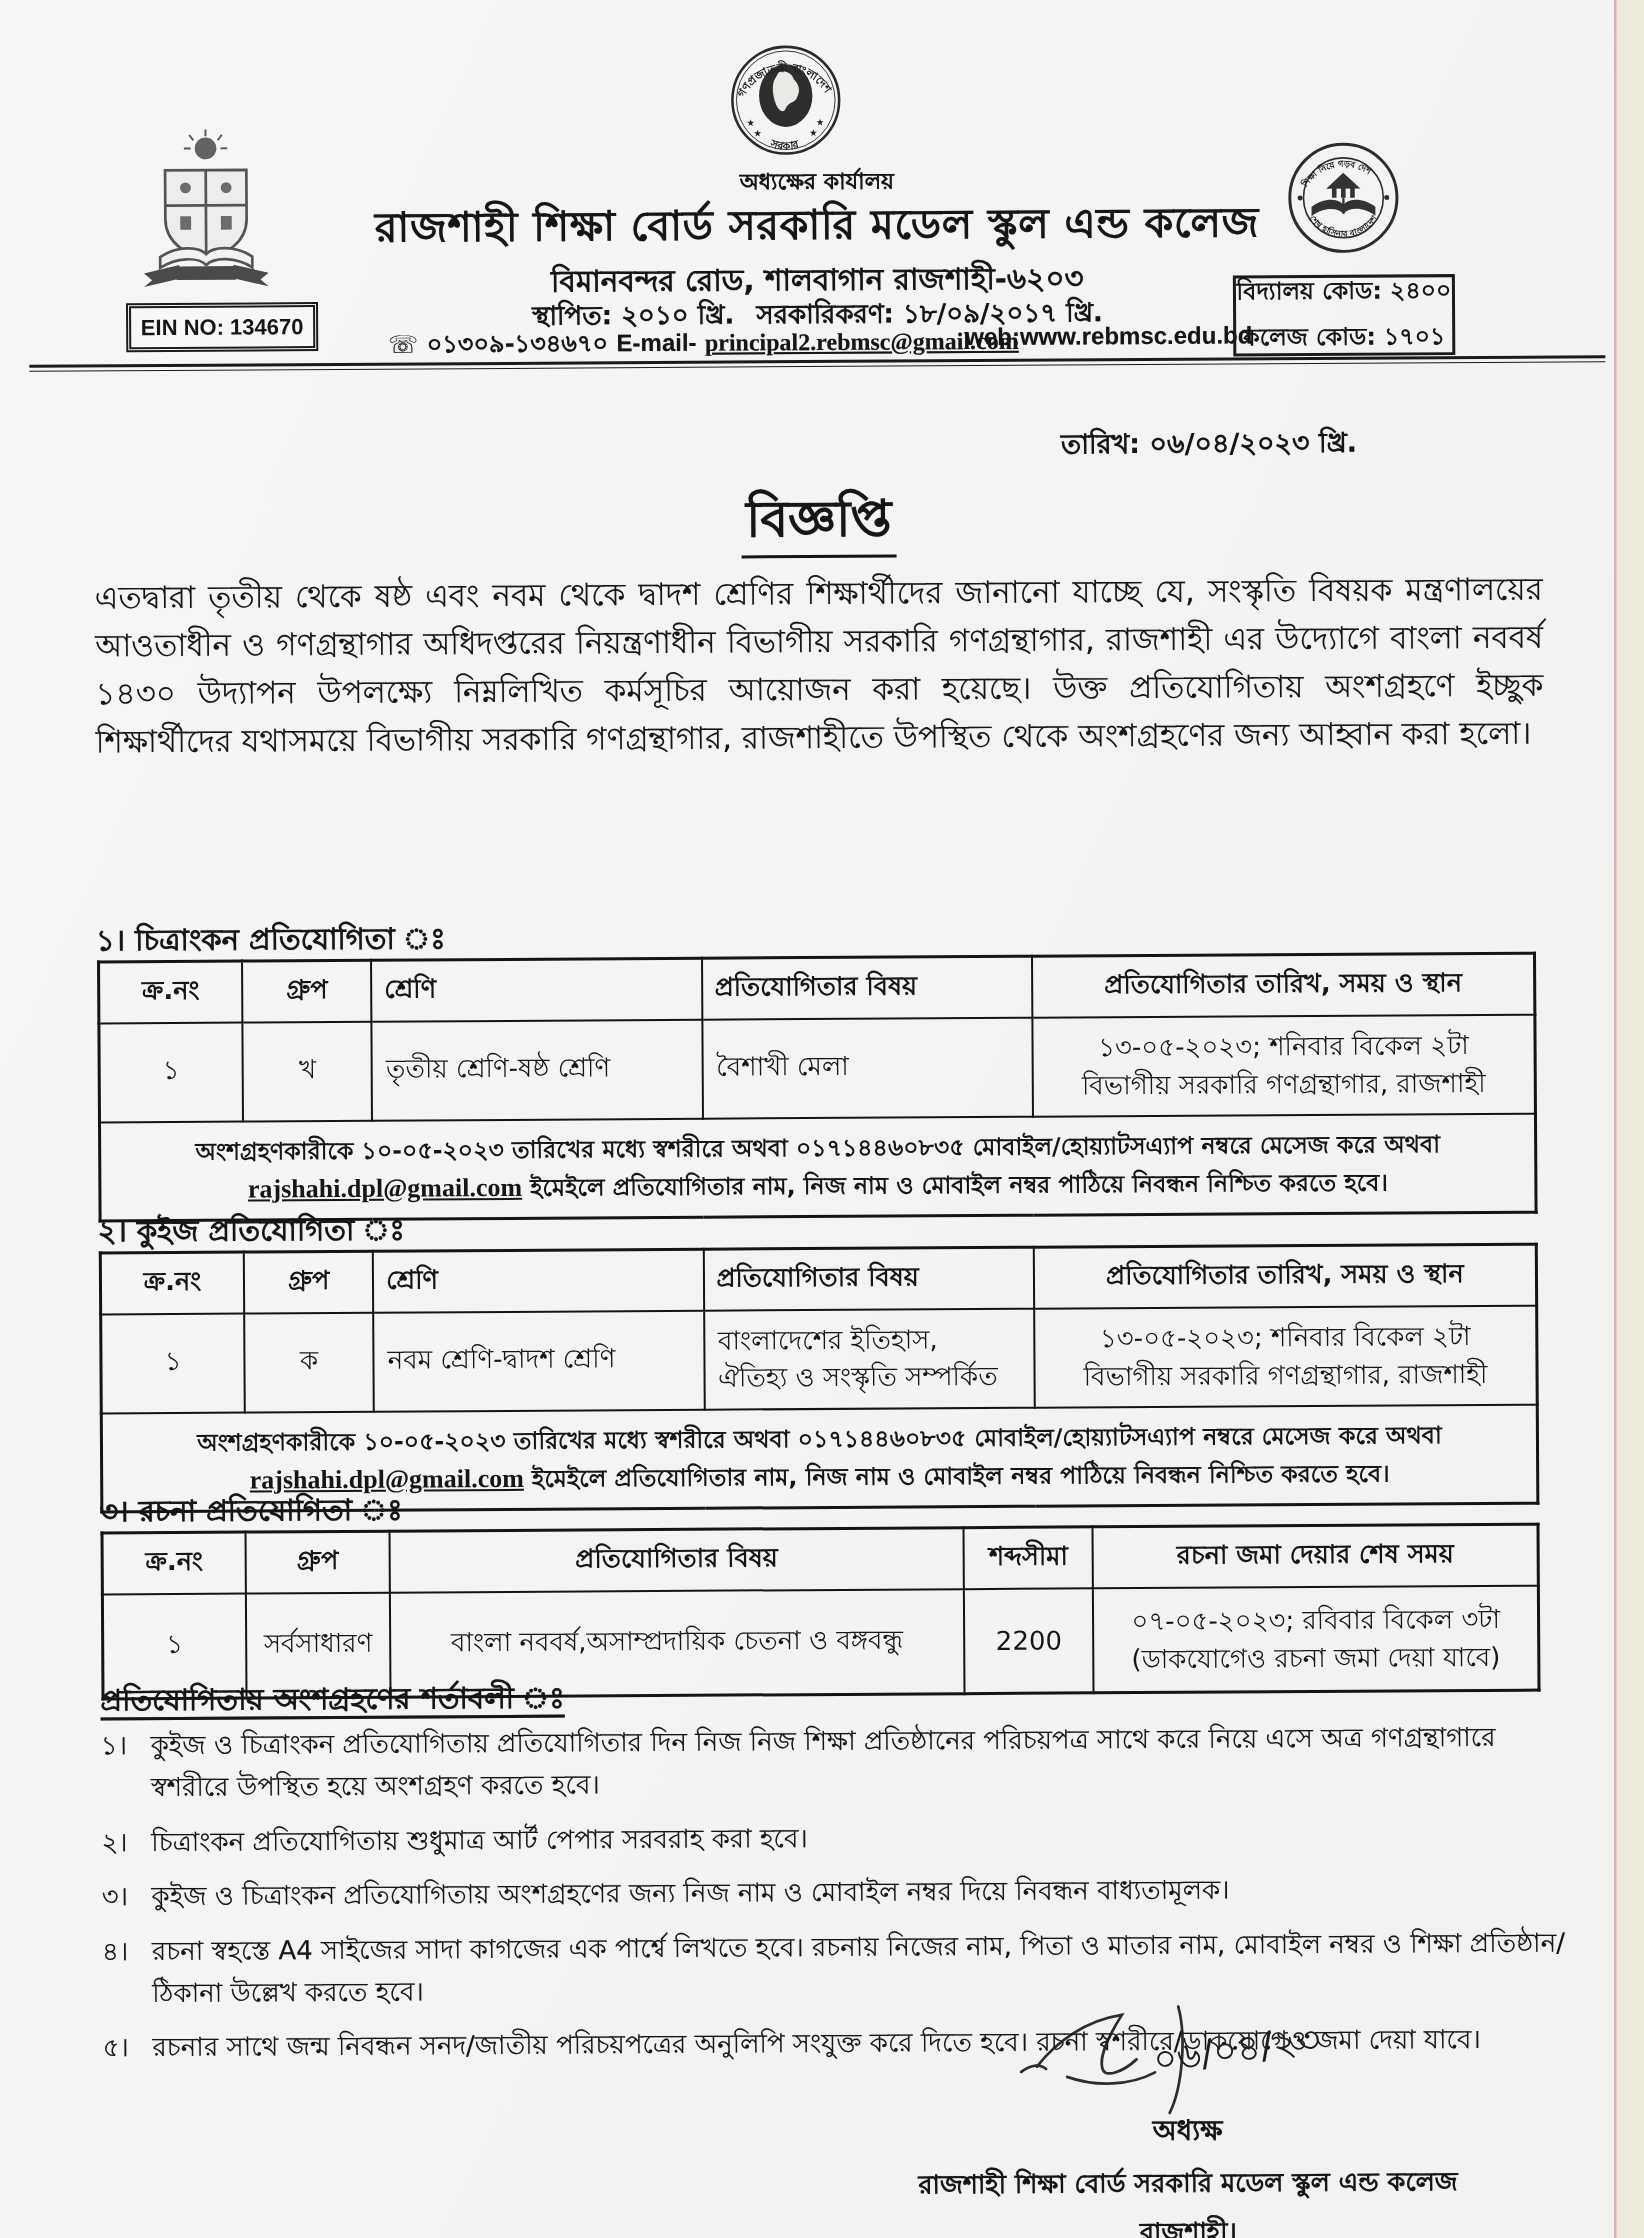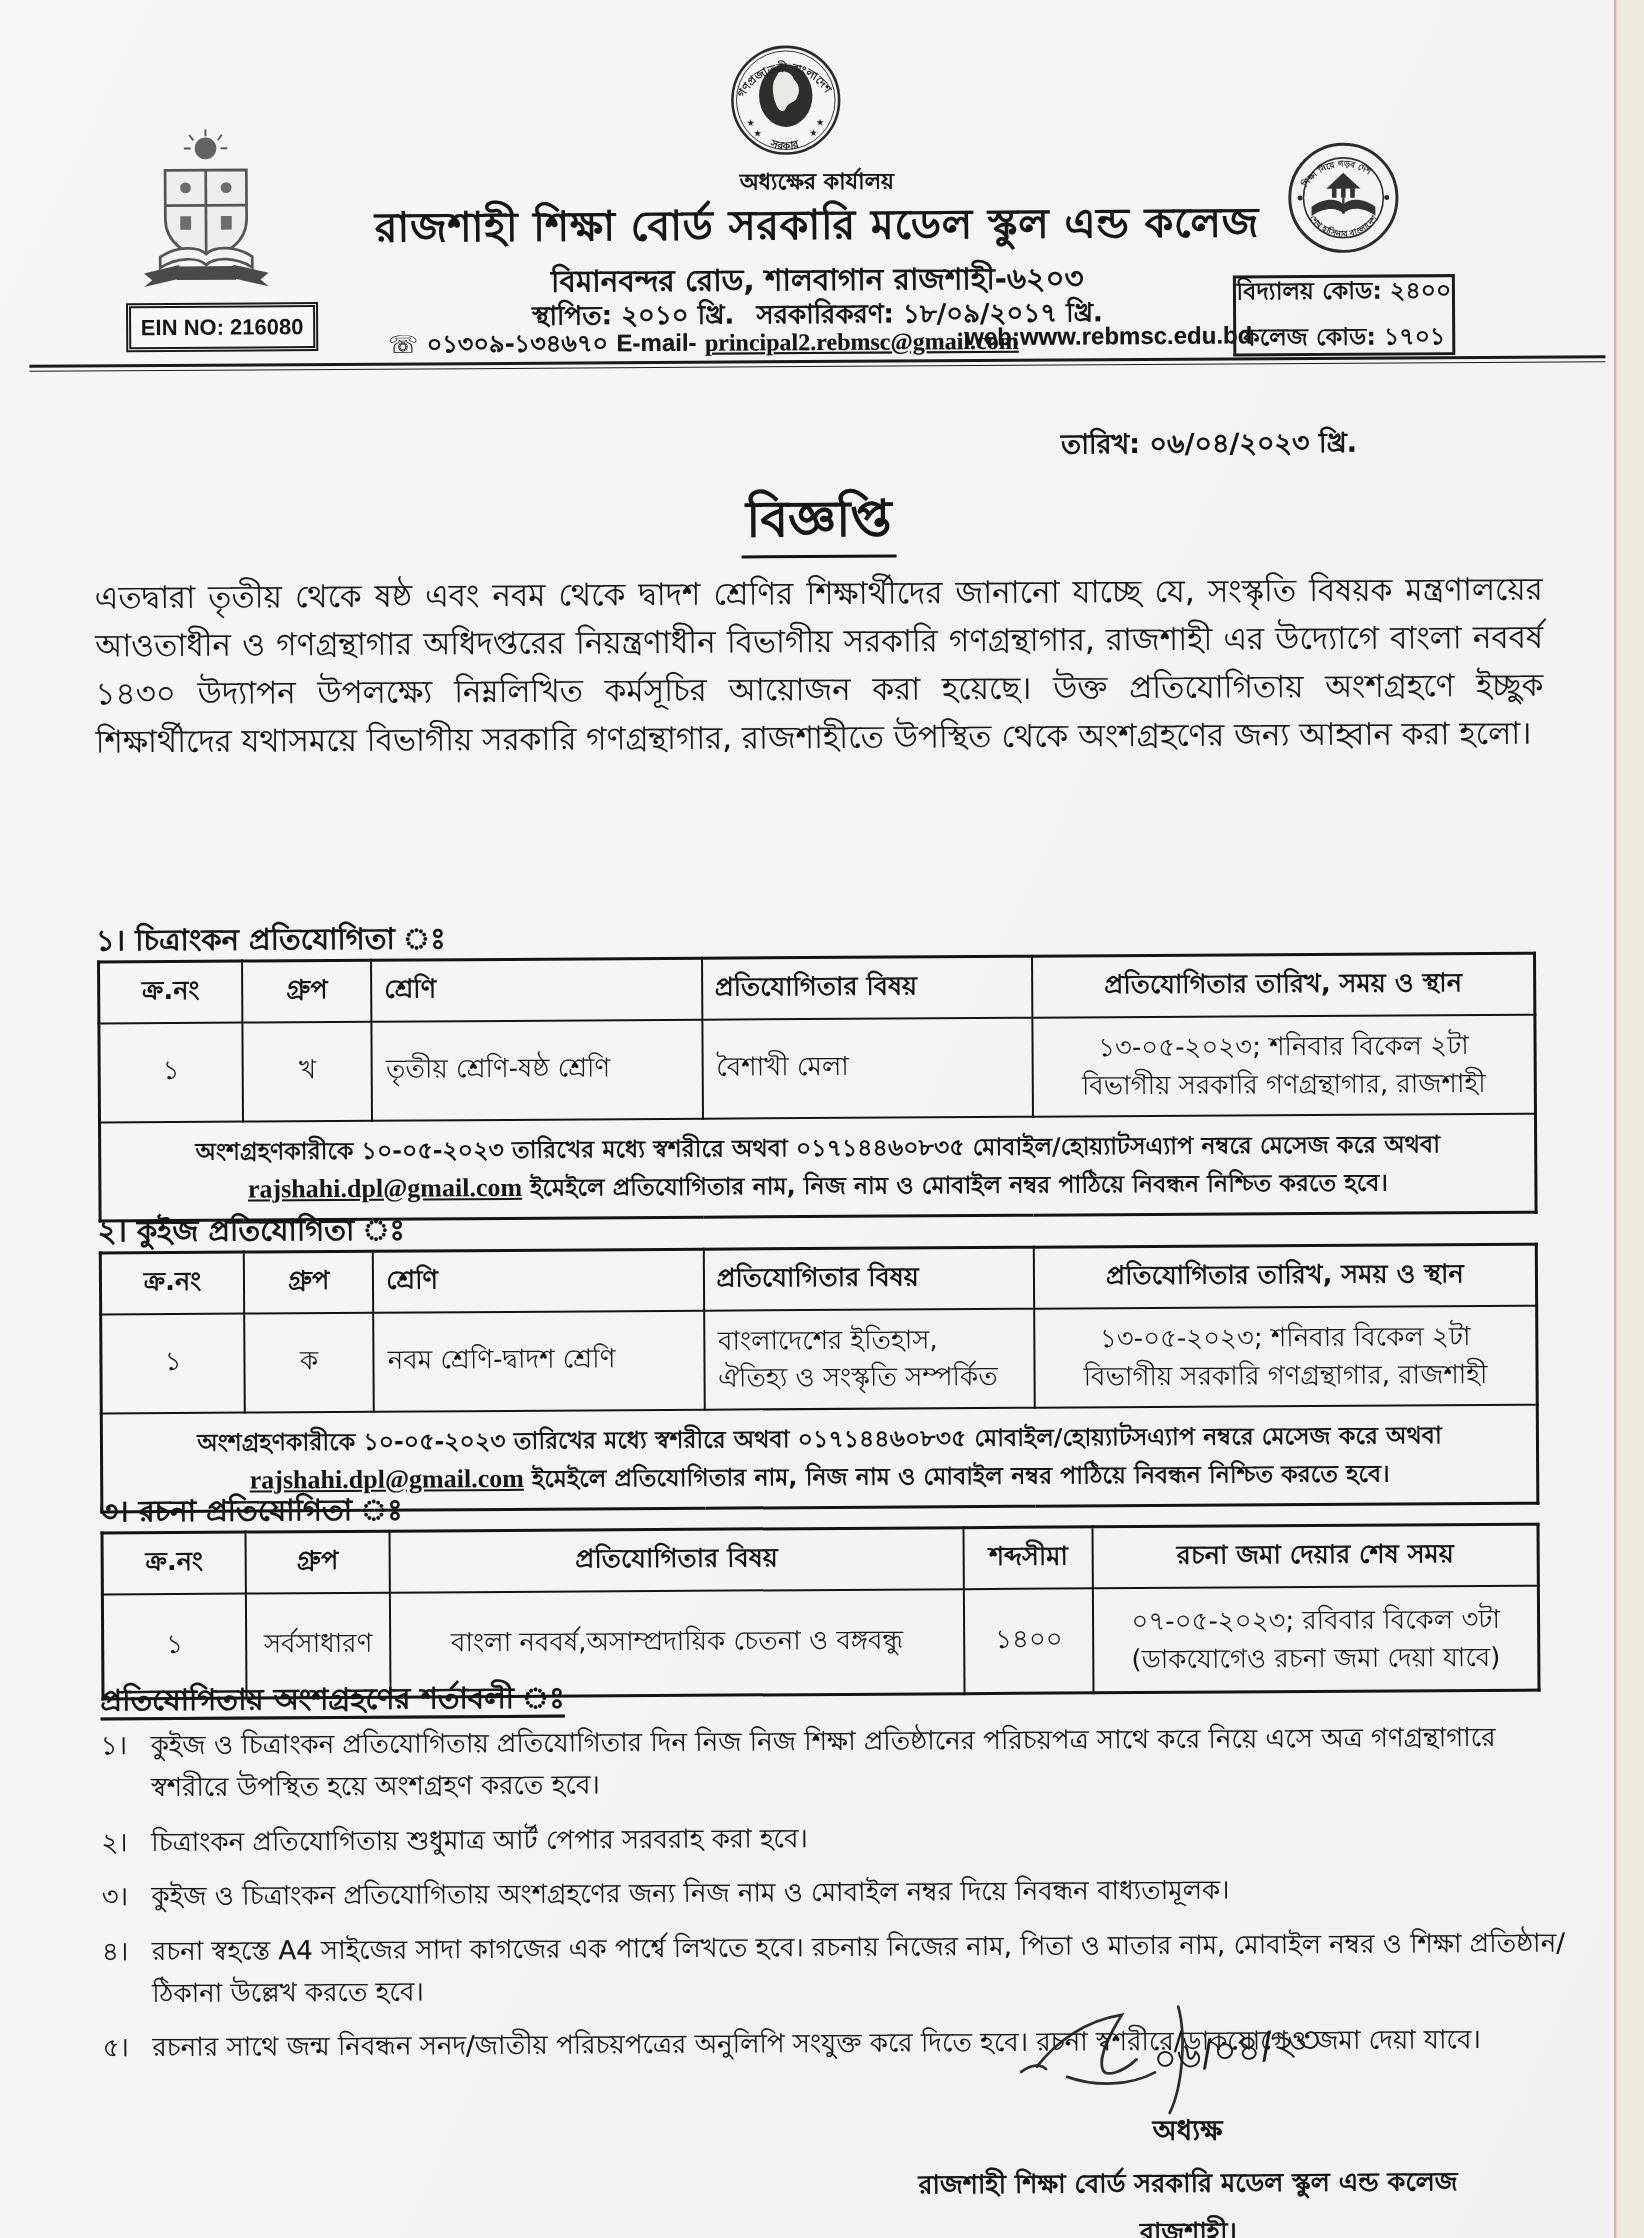--- a/index.html
+++ b/index.html
@@ -159,21 +159,21 @@
     </svg>
 
     <div class="t center hdr-office ink">অধ্যক্ষের কার্যালয়</div>
     <div class="t center hdr-title ink">রাজশাহী শিক্ষা বোর্ড সরকারি মডেল স্কুল এন্ড কলেজ</div>
     <div class="t center hdr-address ink">বিমানবন্দর রোড, শালবাগান রাজশাহী-৬২০৩</div>
     <div class="t center hdr-est ink">
       <span>স্থাপিত: ২০১০ খ্রি.</span><span class="gap">সরকারিকরণ: ১৮/০৯/২০১৭ খ্রি.</span>
     </div>
 
     <div class="t ein-box">
-      <span>EIN NO: 216080</span>
+      <span>EIN NO: 134670</span>
     </div>
 
     <div class="t hdr-phone ink">
       <span>☏</span>
       <span>০১৩০৯-১৩৪৬৭০</span>
       <span class="latin">E-mail-</span>
       <span class="email">principal2.rebmsc@gmail.com</span>
     </div>
 
     <div class="t hdr-web ink">web:www.rebmsc.edu.bd</div>
@@ -284,21 +284,21 @@
         <th class="c">ক্র.নং</th>
         <th class="c">গ্রুপ</th>
         <th class="c">প্রতিযোগিতার বিষয়</th>
         <th class="c">শব্দসীমা</th>
         <th class="c">রচনা জমা দেয়ার শেষ সময়</th>
       </tr>
       <tr>
         <td class="c">১</td>
         <td class="c">সর্বসাধারণ</td>
         <td class="c">বাংলা নববর্ষ,অসাম্প্রদায়িক চেতনা ও বঙ্গবন্ধু</td>
-        <td class="c">১৪০০</td>
+        <td class="c">2200</td>
         <td class="when">
           <div>০৭-০৫-২০২৩; রবিবার বিকেল ৩টা</div>
           <div>(ডাকযোগেও রচনা জমা দেয়া যাবে)</div>
         </td>
       </tr>
     </tbody>
       </table>
 
     <div class="t sec-h cond-h ink">প্রতিযোগিতায় অংশগ্রহণের শর্তাবলী ঃ</div>
     <div class="t cond-list">

